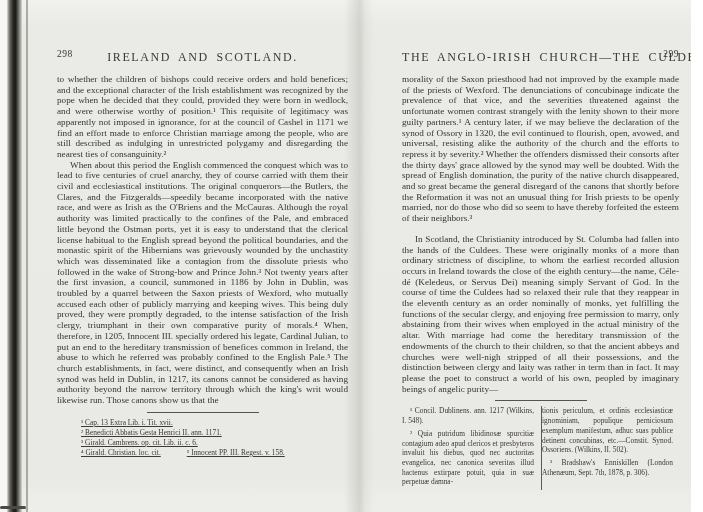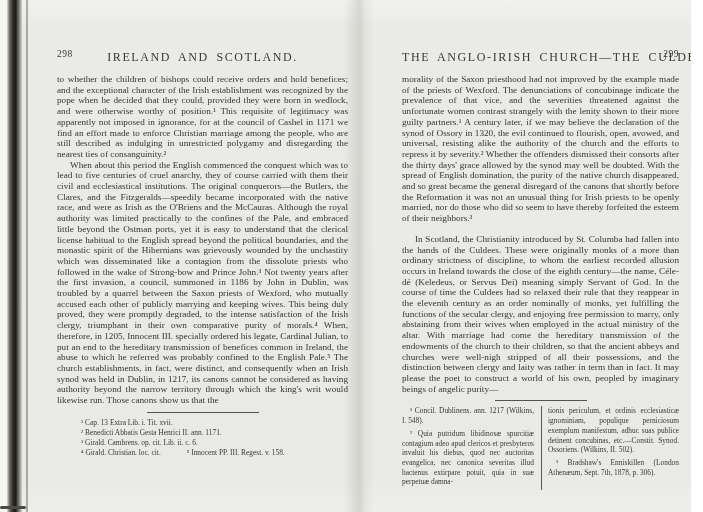--- a/index.html
+++ b/index.html
@@ -37,25 +37,25 @@
   }
   .bodytext{margin-top:9px;font-size:9.2px;line-height:10.7px;text-align:justify;}
   .bodytext p{margin:0;}
   p.indent{text-indent:13px;}
   p.gap-before{margin-top:10px;}
   
   .footrule{height:1px;background:#57534d;margin:6px auto 5px;}
   .footrule.w-left{width:112px;}
   .footrule.w-right{width:92px;}
   .footnotes-left{font-size:7.4px;line-height:10px;color:#3d3933;padding-left:24px;}
-  .footnotes-left .fnline{white-space:nowrap;}
+  .footnotes-left .fnline{white-space:nowrap;text-decoration:underline;}
   .fn-second{margin-left:26px;}
   .fncols{display:flex;font-size:7.4px;line-height:9.7px;text-align:justify;color:#3d3933;margin-top:2px;}
   .fncol1{width:132px;}
-  .fncol2{width:131px;border-left:1px solid #5c5852;padding-left:6px;margin-left:7px;}
+  .fncol2{width:131px;border-left:1px solid #5c5852;margin-left:7px;}
   .fnp{margin:0 0 3px;text-indent:8px;}
   .fnp.cont{text-indent:0;}
 </style>
 </head>
 <body>
 
 <div class="scan">
   <div class="edge-left-margin"></div>
   <div class="edge-left-dark"></div>
   <div class="edge-bottom-mark"></div>

